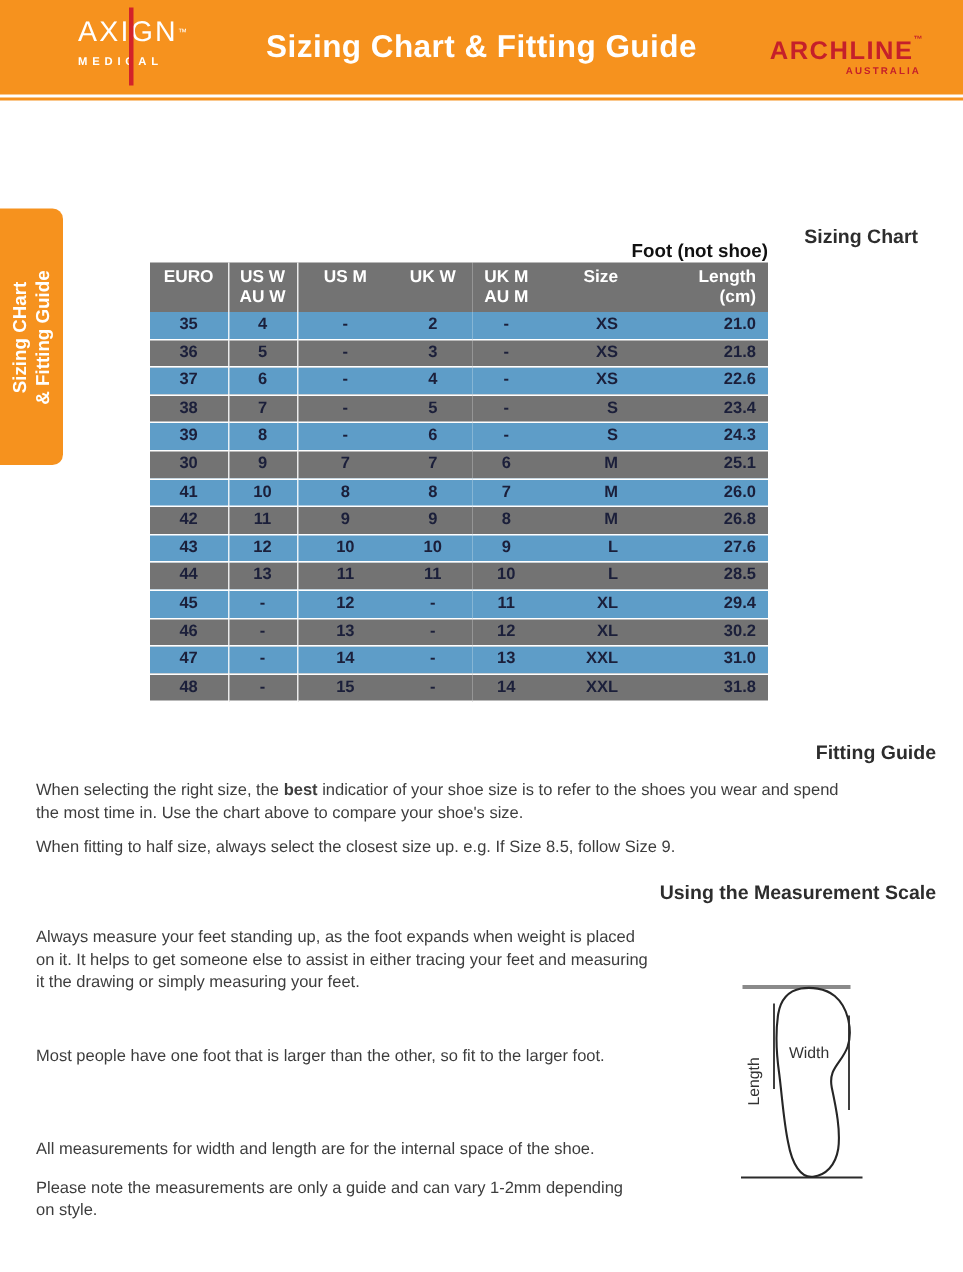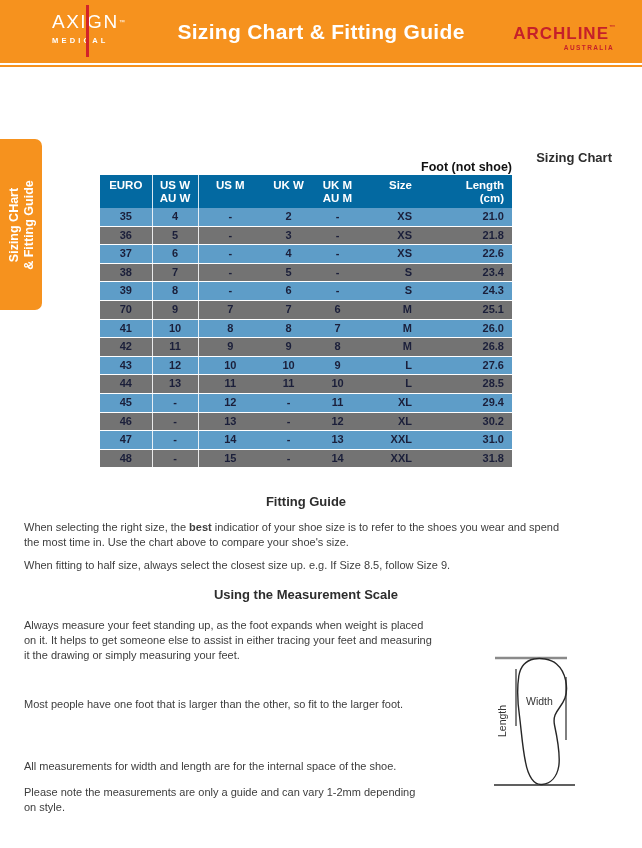--- a/index.html
+++ b/index.html
@@ -29,32 +29,32 @@
                   color:#fff;font-weight:700;font-size:12.5px;line-height:15px;text-align:center;
                   white-space:pre-line;}
 
   
   .chart-title{position:absolute;left:0;top:150px;width:612px;text-align:right;
                font-size:13px;font-weight:700;color:#2d2d2d;}
   .foot-note{position:absolute;right:130px;top:160px;font-size:12.5px;font-weight:700;color:#111;}
 
   table.sizing{position:absolute;left:100px;top:175px;width:412px;border-collapse:collapse;
                table-layout:fixed;font-size:11px;font-weight:700;color:#1b1f3a;}
-  table.sizing th{background:#0369a1;color:#fff;font-size:11.5px;font-weight:700;
+  table.sizing th{background:#737373;color:#fff;font-size:11.5px;font-weight:700;
                   vertical-align:top;padding:4px 0 0 0;height:29px;white-space:pre-line;line-height:13px;}
   table.sizing td{height:17.6px;line-height:17.6px;padding:0;border-bottom:1px solid #fff;}
   .row-blue td{background:#5E9DC8;}
   .row-lav td{background:#737373;}
   .c0,.c1,.c2,.c3,.c4{text-align:center;}
   .c5{text-align:right;padding-left:11px !important;margin-top:31px;}
   .c6{text-align:right;padding-right:8px !important;}
   td.c0,td.c1,th.c0,th.c1{border-right:1px solid rgba(255,255,255,0.85);}
 
   
-  .h-center{position:absolute;left:0;width:612px;text-align:center;font-size:13px;font-weight:700;color:#2d2d2d;}
+  .h-center{position:absolute;left:12px;width:612px;text-align:right;font-size:13px;font-weight:700;color:#2d2d2d;}
   .para{position:absolute;left:24px;font-size:11px;line-height:15px;color:#3d3d3d;white-space:pre-line;}
 
   
   .foot-diagram{position:absolute;left:488px;top:645px;width:140px;height:150px;}
 </style>
 </head>
 <body>
 
 <div class="page">
 
@@ -144,21 +144,21 @@
         <tr class="row-blue">
           <td class="c0">39</td>
           <td class="c1">8</td>
           <td class="c2">-</td>
           <td class="c3">6</td>
           <td class="c4">-</td>
           <td class="c5">S</td>
           <td class="c6">24.3</td>
         </tr>
         <tr class="row-lav">
-          <td class="c0">70</td>
+          <td class="c0">30</td>
           <td class="c1">9</td>
           <td class="c2">7</td>
           <td class="c3">7</td>
           <td class="c4">6</td>
           <td class="c5">M</td>
           <td class="c6">25.1</td>
         </tr>
         <tr class="row-blue">
           <td class="c0">41</td>
           <td class="c1">10</td>

